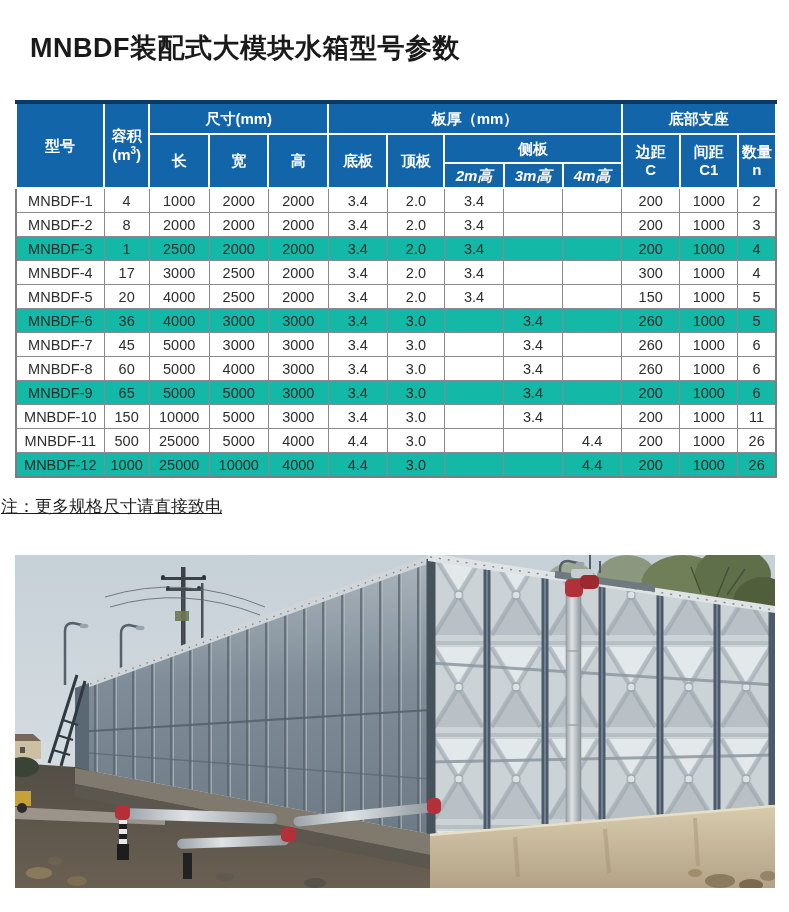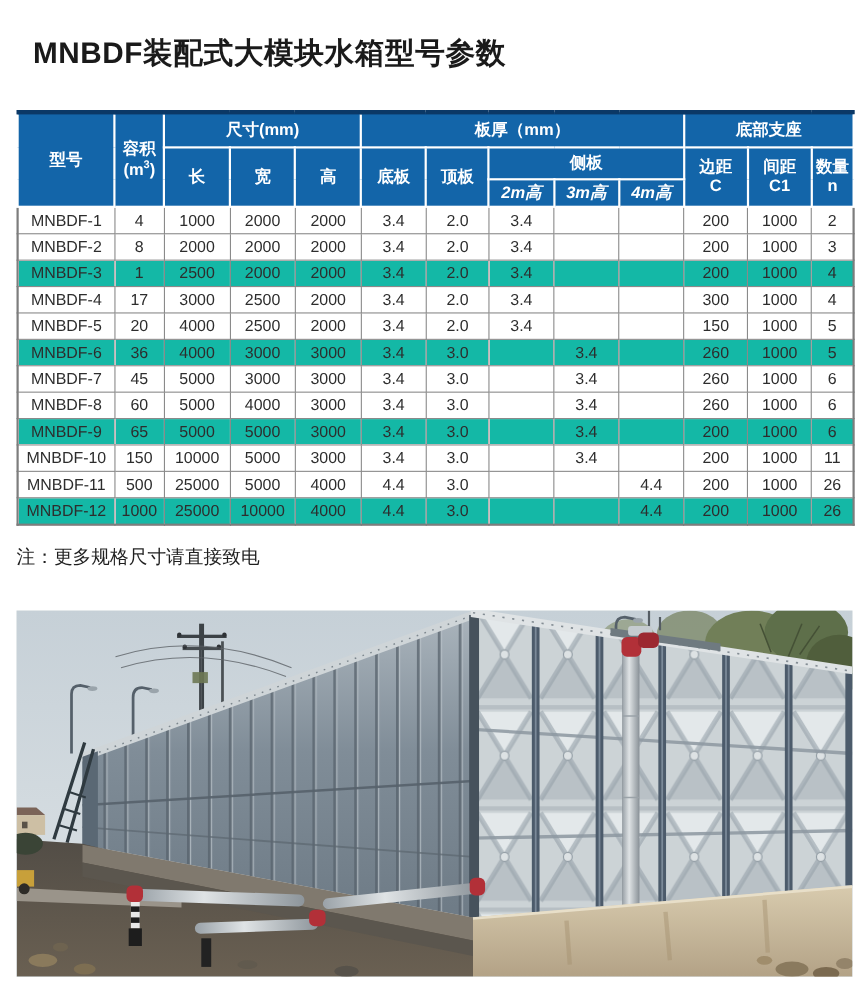--- a/index.html
+++ b/index.html
@@ -16,21 +16,21 @@
     font-size:15px;font-weight:700;padding:0;line-height:1.18;text-align:center;}
   .spec-table thead tr.h1 th{height:29px;margin-left:43px;}
   .spec-table thead tr.h2 th{height:27px;}
   .spec-table thead tr.h3 th{height:23px;font-style:italic;}
   .spec-table thead th sup{font-size:10px;}
   .spec-table tbody td{border:1px solid #8a8a8a;height:23px;padding:0 2px;
     text-align:center;font-size:14.5px;color:#2d2d2d;background:#ffffff;
     white-space:nowrap;overflow:hidden;}
   .spec-table tbody tr.stripe td{background:#14b8a6;text-align:center;}
 
-  .note-line{position:absolute;left:15px;top:495px;font-size:17px;color:#1f1f1f;}
+  .note-line{position:absolute;left:1px;top:495px;font-size:17px;color:#1f1f1f;text-decoration:underline;}
 
   .photo-wrap{position:absolute;left:15px;top:555px;width:760px;height:333px;
     overflow:hidden;background:#cfd7db;}
   .photo-wrap svg{display:block;}
 </style>
 </head>
 <body>
 
 <h1 class="page-title">MNBDF装配式大模块水箱型号参数</h1>
 

